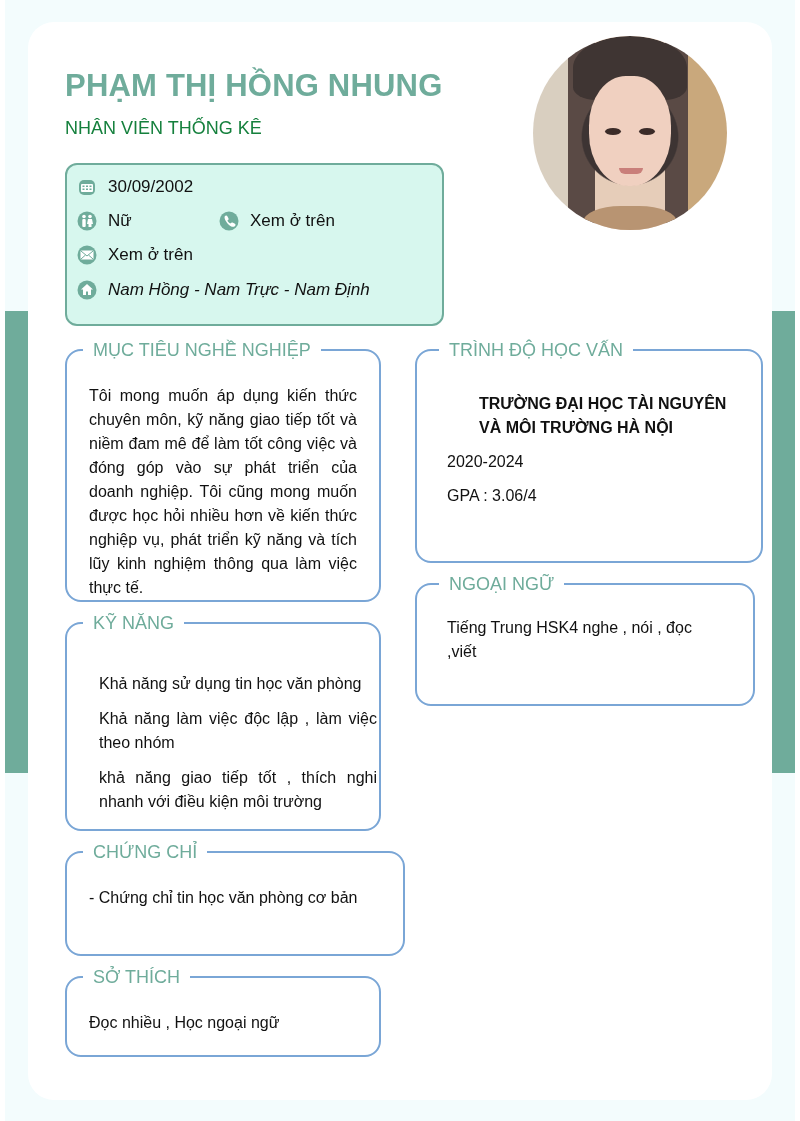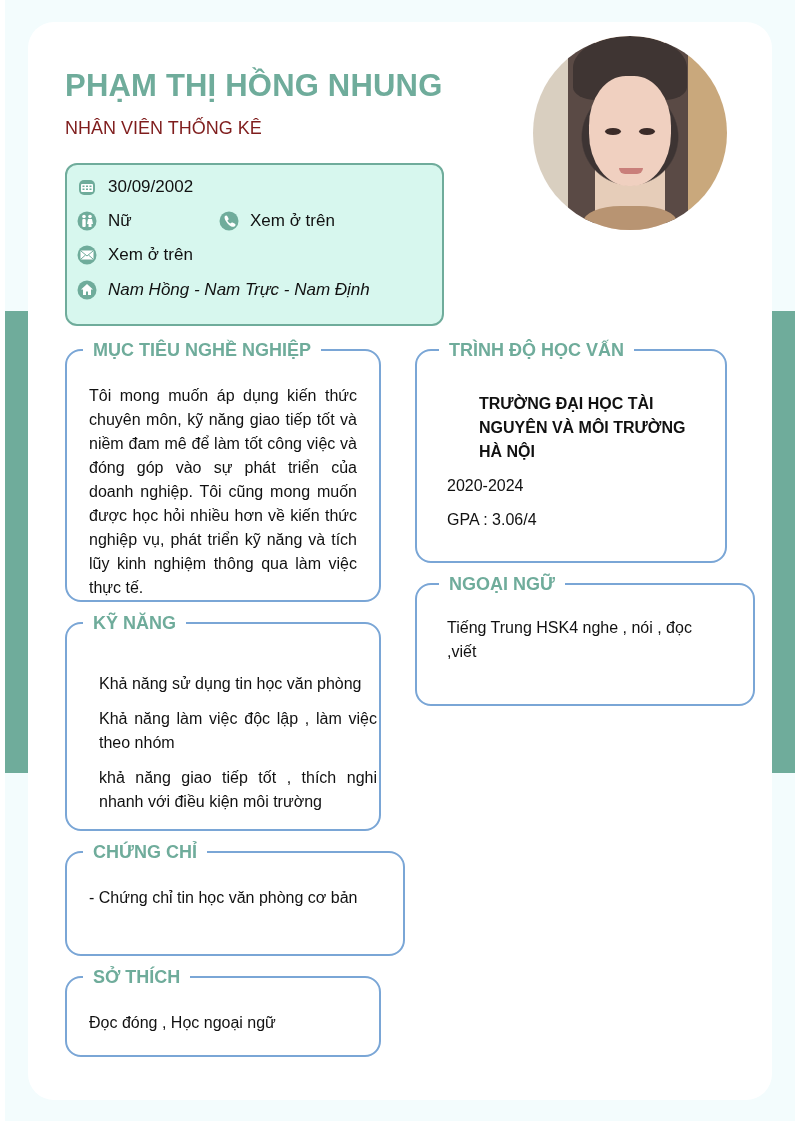--- a/index.html
+++ b/index.html
@@ -6,39 +6,39 @@
   html, body { width: 800px; height: 1121px; background: #ffffff; overflow: hidden; }
   body { position: relative; font-family: "Liberation Sans", sans-serif; color: #111; }
 
   .page-bg { position: absolute; left: 5px; top: 0; width: 790px; height: 1121px; background: #f3fcfd; }
   .side-bar { position: absolute; top: 311px; height: 462px; width: 24px; background: #6fac9b; }
   .side-bar.left { left: 5px; }
   .side-bar.right { left: 771px; }
   .card { position: absolute; left: 28px; top: 22px; width: 744px; height: 1078px; background: #fff; border-radius: 26px; }
 
   .name { position: absolute; left: 65px; top: 68px; font-size: 31px; font-weight: bold; color: #6fac9b; letter-spacing: 0.2px; }
-  .job { position: absolute; left: 65px; top: 118px; font-size: 18px; color: #7f1d1d; }
+  .job { position: absolute; left: 65px; top: 118px; font-size: 18px; color: #15803d; }
 
   .avatar { position: absolute; left: 533px; top: 36px; width: 194px; height: 194px; border-radius: 50%; overflow: hidden;
     background: radial-gradient(circle at 50% 52%, #f2d2c2 0 24%, #3d3433 25% 34%, transparent 35%),
                 linear-gradient(90deg, #d9cfc0 0 18%, #5a4a45 18% 32%, #e6cdb9 32% 68%, #5a4a45 68% 80%, #c9a87c 80%); }
   .avatar .face { position: absolute; left: 56px; top: 40px; width: 82px; height: 110px; border-radius: 45% 45% 48% 48%; background: #f0d0c0; }
   .avatar .hair { position: absolute; left: 40px; top: 0; width: 114px; height: 64px; border-radius: 50% 50% 20% 20%; background: #3f3533; }
   .avatar .eye { position: absolute; top: 92px; width: 16px; height: 7px; border-radius: 50%; background: #3b2b28; }
   .avatar .eye.l { left: 72px; } .avatar .eye.r { left: 106px; }
   .avatar .mouth { position: absolute; left: 86px; top: 132px; width: 24px; height: 6px; border-radius: 0 0 12px 12px; background: #c97f7a; }
   .avatar .shirt { position: absolute; left: 50px; top: 170px; width: 94px; height: 40px; background: #b89472; border-radius: 40% 40% 0 0; }
 
   .info-box { position: absolute; left: 65px; top: 163px; width: 379px; height: 163px; background: #d7f7ee; border: 2px solid #6fac9b; border-radius: 12px; }
   .info-row { position: absolute; display: flex; align-items: center; font-size: 17px; color: #111; }
   .info-row .ico { width: 20px; height: 20px; margin-right: 11px; display: inline-flex; align-items: center; justify-content: center; }
   .info-row svg { width: 20px; height: 20px; }
 
   .section { position: absolute; border: 2px solid #7aa6d6; border-radius: 16px; background: #fff; }
-  .section-title { position: absolute; top: -13px; left: 16px; padding: 0 10px; background: #fff; font-size: 18px; font-weight: bold; color: #6fac9b; line-height: 24px; white-space: nowrap; }
+  .section-title { position: absolute; top: -13px; left: 16px; padding: 0 10px; background: #fff; font-size: 18px; font-weight: normal; color: #6fac9b; line-height: 24px; white-space: nowrap; }
   .section .body { position: absolute; left: 22px; right: 22px; font-size: 16px; line-height: 24px; color: #111; }
   .justify { text-align: justify; }
   .obj-text { font-size: 14.5px; line-height: 24.7px; color: #333; }
   .skill { margin-bottom: 11px; text-align: justify; }
   .edu-school { font-weight: bold; font-size: 16px; line-height: 24px; margin-left: 32px; }
   .edu-line { margin-top: 10px; }
 
   .footer { position: absolute; left: 655px; top: 1100px; font-family: "Liberation Mono", monospace; font-size: 10px; color: #111; margin-top: 48px; }
 </style>
 </head>
@@ -135,24 +135,24 @@
   </div>
 </div>
 
 <div class="section" style="left:65px; top:851px; width:340px; height:105px;">
   <div class="section-title">CHỨNG CHỈ</div>
   <div class="body justify" style="top:33px;">- Chứng chỉ tin học văn phòng cơ bản</div>
 </div>
 
 <div class="section" style="left:65px; top:976px; width:316px; height:81px;">
   <div class="section-title">SỞ THÍCH</div>
-  <div class="body" style="top:33px;">Đọc đóng , Học ngoại ngữ</div>
+  <div class="body" style="top:33px;">Đọc nhiều , Học ngoại ngữ</div>
 </div>
 
-<div class="section" style="left:415px; top:349px; width:312px; height:214px;">
+<div class="section" style="left:415px; top:349px; width:348px; height:214px;">
   <div class="section-title" style="left:22px;">TRÌNH ĐỘ HỌC VẤN</div>
   <div class="body" style="top:41px; left:30px;">
     <div class="edu-school">TRƯỜNG ĐẠI HỌC TÀI NGUYÊN VÀ MÔI TRƯỜNG HÀ NỘI</div>
     <div class="edu-line">2020-2024</div>
     <div class="edu-line">GPA : 3.06/4</div>
   </div>
 </div>
 
 <div class="section" style="left:415px; top:583px; width:340px; height:123px;">
   <div class="section-title" style="left:22px;">NGOẠI NGỮ</div>

